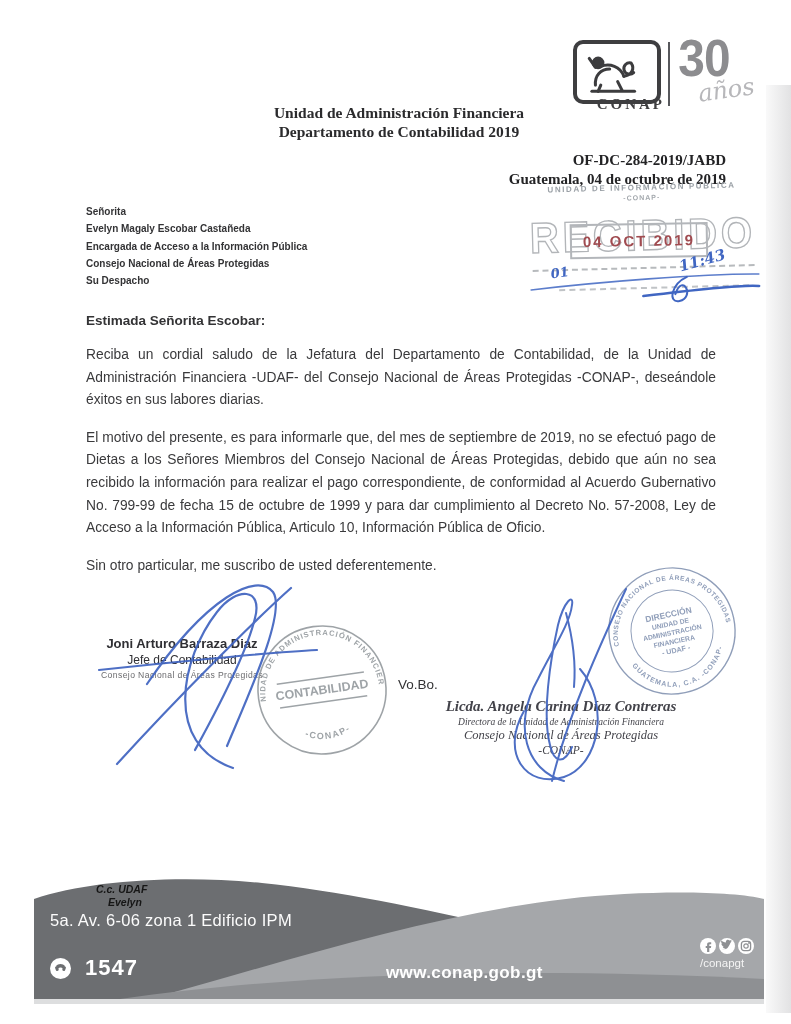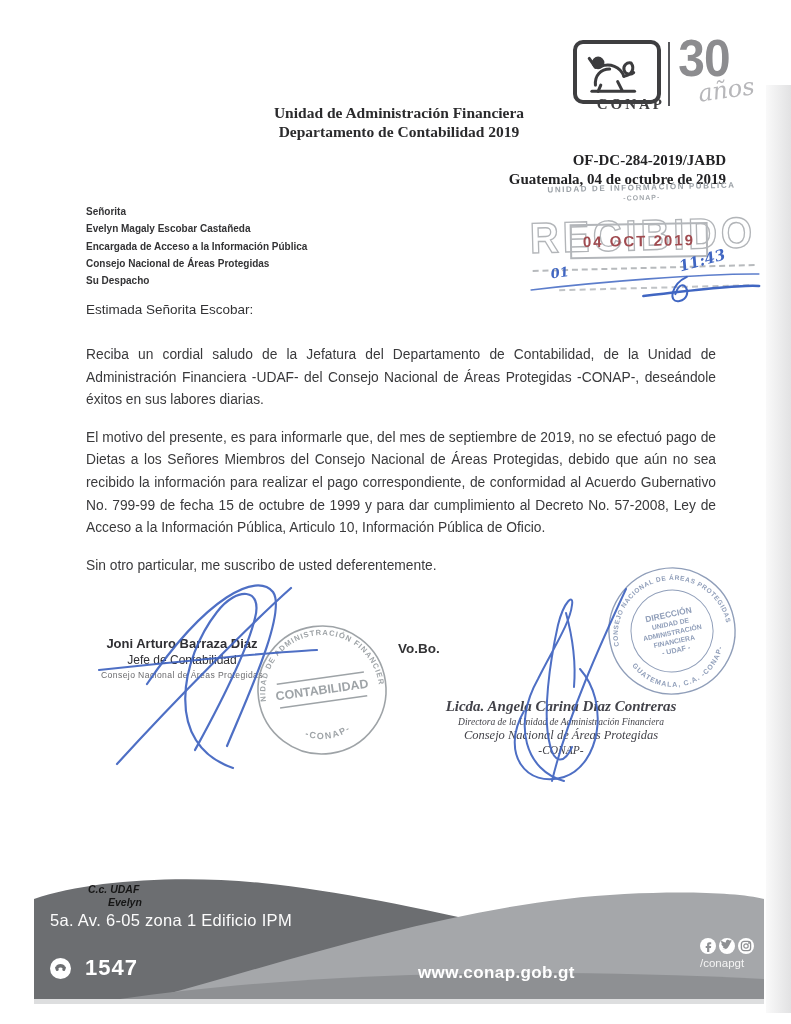--- a/index.html
+++ b/index.html
@@ -28,51 +28,51 @@
       display:flex;align-items:center;justify-content:center;transform:rotate(.5deg);}
   .rstamp .dateval{font-size:15px;font-weight:bold;letter-spacing:2px;color:#a04b50;}
   .dash1{position:absolute;left:8px;top:84px;width:222px;border-top:2px dashed #b7babd;}
   .dash2{position:absolute;left:34px;top:104px;width:190px;border-top:2px dashed #c0c3c6;}
   .hand{font-family:"DejaVu Serif",serif;font-style:italic;color:#4066c2;font-weight:bold;}
   .hand01{position:absolute;left:26px;top:80px;font-size:13px;transform:rotate(-8deg);}
   .hand1143{position:absolute;left:154px;top:70px;font-size:15px;transform:rotate(-14deg);}
 
   
   .recipient{position:absolute;left:86px;top:203px;font-size:10px;line-height:17.3px;font-weight:bold;color:#333335;}
-  .salutation{position:absolute;left:86px;top:302px;font-size:13.5px;font-weight:normal;color:#333335;}
+  .salutation{position:absolute;left:86px;top:313px;font-size:13.5px;font-weight:bold;color:#333335;}
   .bodytext{position:absolute;left:86px;top:344px;width:638px;font-size:13.8px;line-height:22.6px;
       text-align:justify;color:#3a3a3c;}
   .bodytext p{margin:0 8px 15px 0;}
 
   
   .sigL{position:absolute;left:92px;top:636px;width:180px;text-align:center;color:#2f2f33;}
   .sigL .nm{font-size:13px;font-weight:bold;}
   .sigL .tl{font-size:12px;margin-top:2px;}
   .sigL .og{font-size:8.6px;color:#6b6b6e;letter-spacing:.4px;margin-top:3px;}
-  .vobo{position:absolute;left:398px;top:641px;font-size:13.5px;font-weight:bold;color:#333335;}
+  .vobo{position:absolute;left:398px;top:677px;font-size:13.5px;font-weight:normal;color:#333335;}
   .sigR{position:absolute;left:430px;top:698px;width:262px;text-align:center;color:#43434a;
       font-family:"Liberation Serif",serif;font-style:italic;}
   .sigR .nm{font-size:15px;font-weight:bold;}
   .sigR .tl{font-size:9.5px;margin-top:2px;}
   .sigR .og{font-size:12.5px;margin-top:1px;}
   .sigR .og2{font-size:11.5px;margin-top:1px;}
 
   .stampC{position:absolute;left:252px;top:620px;width:140px;height:140px;transform:rotate(-8deg);opacity:.85;}
   .stampU{position:absolute;left:602px;top:561px;width:140px;height:140px;transform:rotate(-12deg);opacity:.9;}
   .inksvg{position:absolute;pointer-events:none;}
 
   
   .footer{position:absolute;left:0;top:875px;width:791px;height:138px;}
   .footer .cc{position:absolute;font-size:10.5px;font-weight:bold;font-style:italic;color:#161616;}
-  .cc1{left:88px;top:8px;} .cc2{left:108px;top:21px;}
+  .cc1{left:96px;top:8px;} .cc2{left:108px;top:21px;}
   .addr{position:absolute;left:50px;color:#fcfcfc;font-size:16.5px;letter-spacing:.3px;}
   .addr1{top:36px;} .addr2{top:58px;}
   .phonebox{position:absolute;left:50px;top:80px;display:flex;align-items:center;gap:14px;}
   .phonenum{font-size:22px;font-weight:bold;color:#ffffff;letter-spacing:1px;}
-  .website{position:absolute;left:386px;top:88px;font-size:17px;font-weight:bold;color:#ffffff;letter-spacing:.4px;margin-left:32px;}
+  .website{position:absolute;left:386px;top:88px;font-size:17px;font-weight:bold;color:#ffffff;letter-spacing:.4px;}
   .social{position:absolute;left:700px;top:63px;display:flex;gap:3px;}
   .sicon{width:16px;height:16px;border-radius:50%;background:#ffffff;display:flex;align-items:center;justify-content:center;}
   .handle{position:absolute;left:700px;top:82px;font-size:11.5px;color:#f4f4f4;}
 
   .edge-strip{position:absolute;left:766px;top:85px;width:25px;height:928px;
       background:linear-gradient(to right,rgba(110,110,116,.04),rgba(110,110,116,.20));}
 </style>
 </head>
 <body>
 
@@ -221,21 +221,21 @@
       <path d="M34,62 C180,96 380,108 540,96 C650,88 730,60 764,36 L764,124 L34,124 Z" fill="#8e9093"></path>
       <path d="M34,24 C90,5 180,0 262,8 C362,18 474,46 606,74 L606,124 L34,124 Z" fill="#6c6e71"></path>
       <path d="M150,124 C300,82 430,40 566,24 C646,15 732,16 764,24 L764,124 L150,124 Z" fill="#a5a7aa"></path>
       <path d="M120,124 C300,98 520,92 764,104 L764,124 Z" fill="#8e9093"></path>
       <rect x="34" y="124" width="730" height="5" fill="#c7c8ca" opacity=".6"></rect>
     </svg>
 
     <div class="cc cc1">C.c. UDAF</div>
     <div class="cc cc2">Evelyn</div>
 
-    <div class="addr addr1">5a. Av. 6-05 zona 1 Edificio IPM</div>
+    <div class="addr addr1">5a. Av. 6-06 zona 1 Edificio IPM</div>
 
     <div class="phonebox">
       <svg width="21" height="21" viewBox="0 0 21 21">
         <circle cx="10.5" cy="10.5" r="10.5" fill="#ffffff"></circle>
         <path d="M6,8 C8,5.2 13,5.2 15,8 L12.9,10.4 C11.5,9.2 9.5,9.2 8.1,10.4 Z" fill="#6c6e71"></path>
         <rect x="5.4" y="8.3" width="3" height="4.6" rx="1.2" fill="#6c6e71" transform="rotate(-18 6.9 10.6)"></rect>
         <rect x="12.6" y="8.3" width="3" height="4.6" rx="1.2" fill="#6c6e71" transform="rotate(18 14.1 10.6)"></rect>
       </svg>
       <span class="phonenum">1547</span>
     </div>

